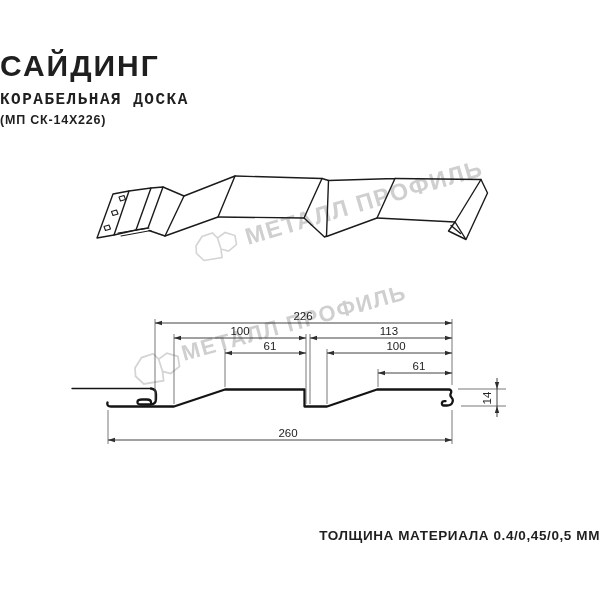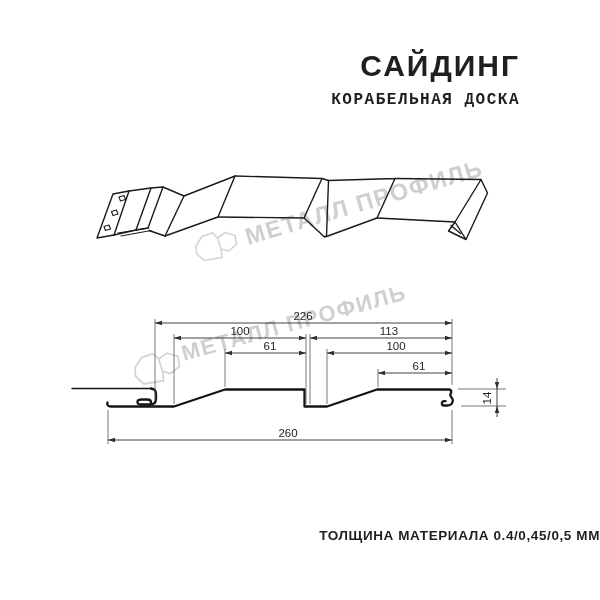--- a/index.html
+++ b/index.html
@@ -1,18 +1,18 @@
 <!DOCTYPE html>
 <html><head>
 <meta charset="utf-8">
 <style>
   html,body{margin:0;padding:0;background:#ffffff;}
   .page{position:relative;width:600px;height:600px;background:#ffffff;overflow:hidden;
         font-family:"Liberation Sans", sans-serif;}
-  .titleblock{position:absolute;top:50px;left:0;width:520px;text-align:right;color:#222;}
+  .titleblock{position:absolute;top:50px;left:0;width:520px;text-align:left;color:#222;}
   .title-main{font-size:30px;font-weight:700;letter-spacing:2px;line-height:1.05;color:#1f1f1f;}
   .title-sub{font-size:16px;font-weight:700;letter-spacing:1.5px;margin-top:9px;color:#1f1f1f;font-family:Liberation Mono, monospace;}
   .title-model{font-size:12.5px;font-weight:700;letter-spacing:0.8px;margin-top:4px;color:#1f1f1f;}
   .footer-note{position:absolute;top:528px;left:0;width:600px;text-align:right;
         font-size:13.5px;font-weight:700;letter-spacing:0.6px;color:#1f1f1f;}
   svg.drawing{position:absolute;left:0;top:0;}
   .wm{fill:none;stroke:#d4d4d4;stroke-width:1.6;}
   .wmtext{fill:#cfcfcf;font-weight:700;letter-spacing:1.5px;}
   .ln{fill:none;stroke:#1b1b1b;stroke-width:1.4;stroke-linejoin:round;stroke-linecap:round;}
   .profile{fill:none;stroke:#141414;stroke-width:2.3;stroke-linejoin:round;stroke-linecap:round;}
@@ -23,20 +23,21 @@
   .arrow{fill:#2e2e2e;stroke:none;}
 </style>
 </head>
 <body>
 
 <div class="page">
 
   <div class="titleblock">
     <div class="title-main">САЙДИНГ</div>
     <div class="title-sub">КОРАБЕЛЬНАЯ ДОСКА</div>
+    <div class="title-model">(МП СК-14Х226)</div>
   </div>
 
   <svg class="drawing" width="600" height="600" viewBox="0 0 600 600">
 
     <defs>
       <path id="wmlogo" d="M196,246 L202,236.5 L212.5,233 L217.5,238 L225,232.5 L235,235.5 L236.5,244.5
                L228.5,251 L221,249 L222,257.5 L204,260.5 L196.5,253.5 Z M217.5,238 L221,249"></path>
     </defs>
 
     <g>

